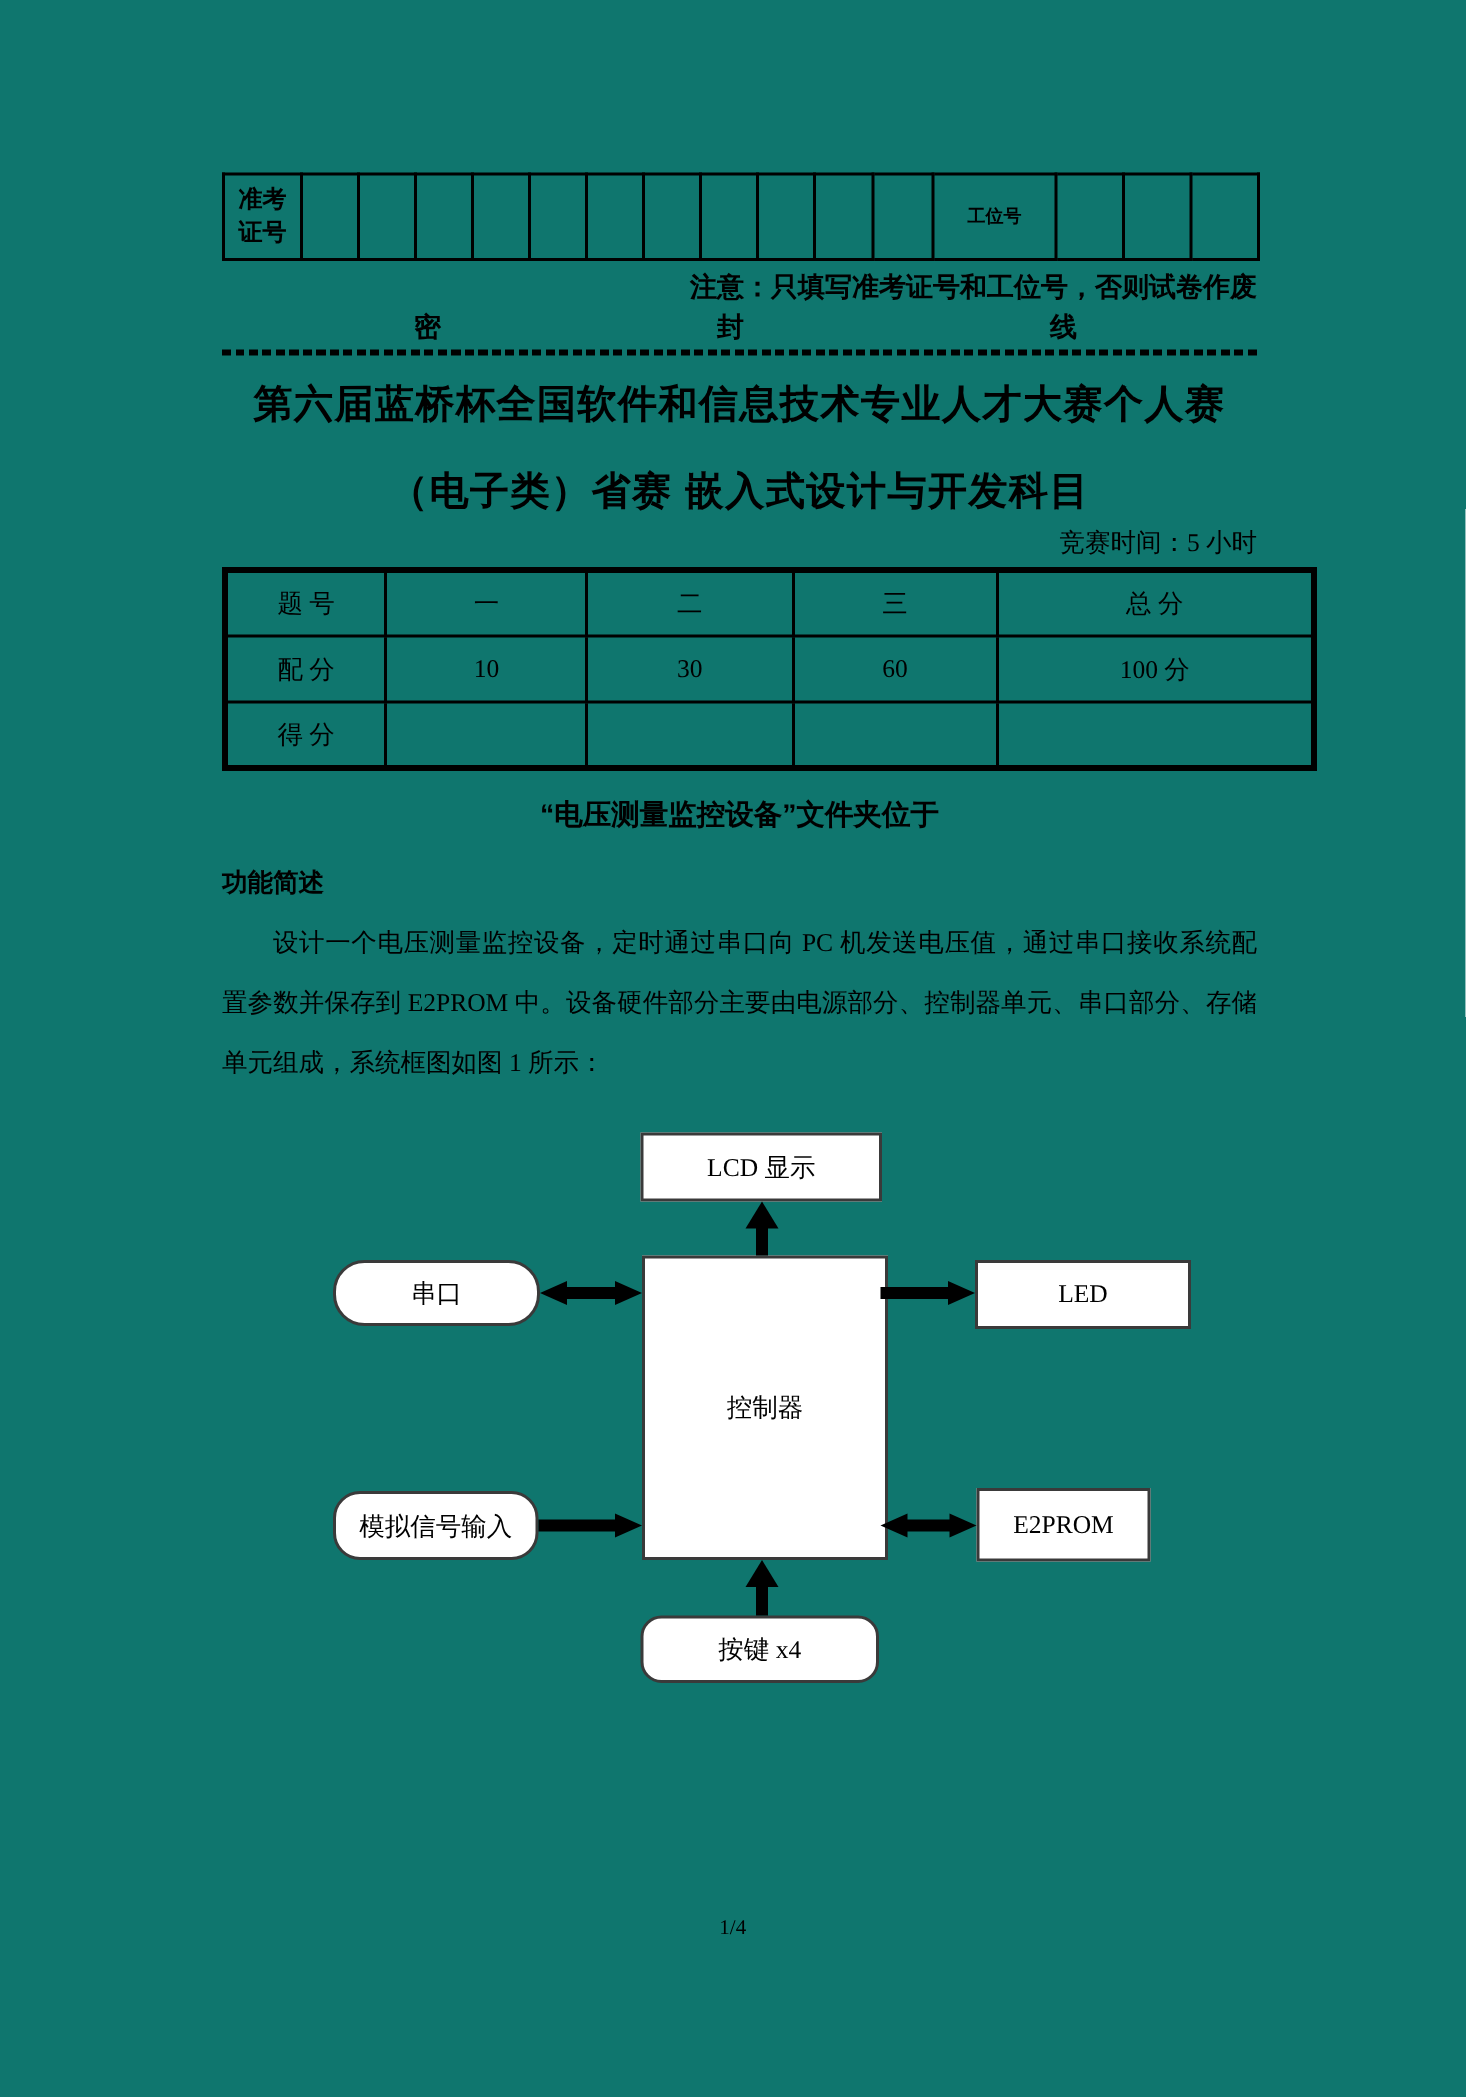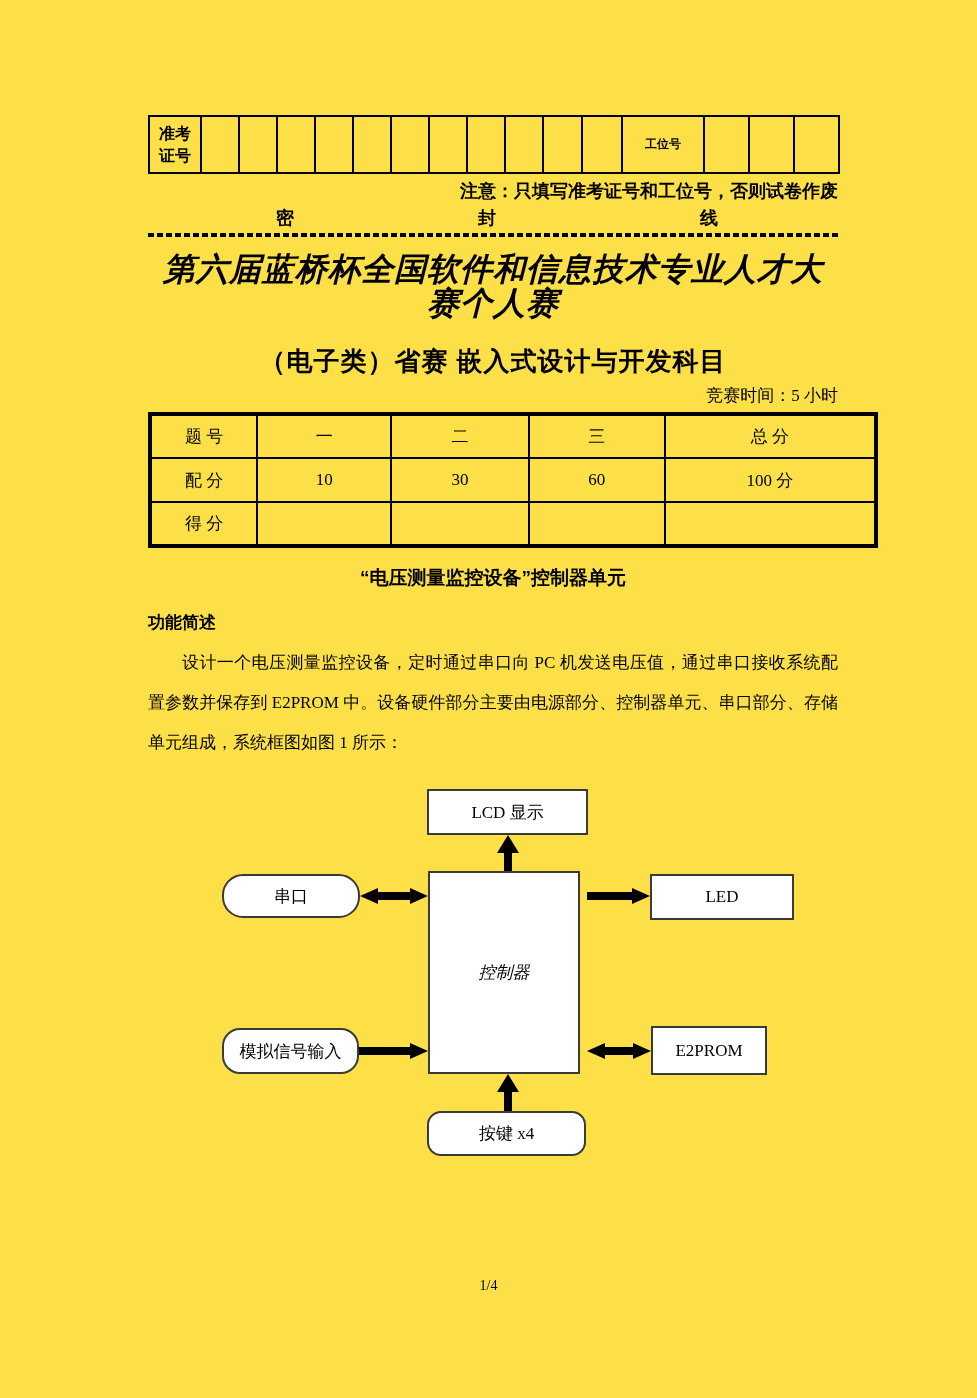--- a/index.html
+++ b/index.html
@@ -1,20 +1,20 @@
 <!DOCTYPE html>
 <html><head>
 <meta charset="utf-8">
 <style>
   * { margin:0; padding:0; box-sizing:border-box; }
   html,body { background:#ffffff; }
   .page {
     position:relative;
     width:977px; height:1398px;
-    background:#fde047;
+    background:#0f766e;
     color:#000;
     font-family:"Liberation Serif","DejaVu Serif",serif;
     overflow:hidden;
   }
   .content { position:absolute; left:148px; top:115px; width:690px; }
 
   
   table.adm { border-collapse:collapse; table-layout:fixed; width:690px; }
   table.adm td { border:2px solid #000; height:57px; text-align:center; vertical-align:middle; }
   td.adm-label {
@@ -40,21 +40,21 @@
   .seal-xian { position:absolute; left:552px; top:2px; }
   .cut-line {
     margin-top:3px; height:4px; width:100%;
     background:repeating-linear-gradient(to right,#000 0 6px,transparent 6px 9px);
   }
 
   
   .main-title {
     margin-top:15px; text-align:center;
     font-family:"Liberation Sans","DejaVu Sans",sans-serif;
-    font-weight:bold; font-size:32px; line-height:34px; letter-spacing:1px;font-style:italic;
+    font-weight:bold; font-size:26px; line-height:34px; letter-spacing:1px;
   }
   .sub-title {
     margin-top:24px; text-align:center;
     font-family:"Liberation Sans","DejaVu Sans",sans-serif;
     font-weight:bold; font-size:26px; line-height:34px; letter-spacing:1px;
   }
   .duration { margin-top:7px; text-align:right; font-size:17px; line-height:22px; }
 
   
   table.score {
@@ -84,21 +84,21 @@
 
   
   .diagram { position:relative; margin-top:14px; height:385px; }
   .dbox {
     position:absolute; border:2px solid #3a3a3a; background:#fff;
     display:flex; align-items:center; justify-content:center;
     font-size:17px;
   }
   .box-lcd        { left:279px; top:12px;  width:161px; height:46px; }
   .box-serial     { left:74px;  top:97px;  width:138px; height:44px;border-radius:21px; }
-  .box-controller { left:280px; top:94px;  width:152px; height:203px;font-style:italic; }
+  .box-controller { left:280px; top:94px;  width:164px; height:203px; }
   .box-led        { left:502px; top:97px;  width:144px; height:46px; }
   .box-analog     { left:74px;  top:251px; width:137px; height:46px;border-radius:18px; }
   .box-eeprom     { left:503px; top:249px; width:116px; height:49px; }
   .box-keys       { left:279px; top:334px; width:159px; height:45px;border-radius:14px; }
 
   .shaft-h { position:absolute; height:8px; background:#000; }
   .shaft-v { position:absolute; width:8px;  background:#000; }
   .head { position:absolute; width:0; height:0; }
   .head-right { border-top:8px solid transparent; border-bottom:8px solid transparent; border-left:18px solid #000; }
   .head-left  { border-top:8px solid transparent; border-bottom:8px solid transparent; border-right:18px solid #000; }
@@ -200,21 +200,21 @@
       <tr>
         <td>得  分</td>
         <td></td>
         <td></td>
         <td></td>
         <td></td>
       </tr>
     </tbody>
       </table>
 
-    <div class="task-heading">“电压测量监控设备”控制器单元</div>
+    <div class="task-heading">“电压测量监控设备”文件夹位于</div>
     <div class="section-title">功能简述</div>
     <div class="para">设计一个电压测量监控设备，定时通过串口向 PC 机发送电压值，通过串口接收系统配置参数并保存到 E2PROM 中。设备硬件部分主要由电源部分、控制器单元、串口部分、存储单元组成，系统框图如图 1 所示：</div>
 
     <div class="diagram">
       <div class="dbox box-lcd">LCD 显示</div>
       <div class="dbox box-serial">串口</div>
       <div class="dbox box-controller">控制器</div>
       <div class="dbox box-led">LED</div>
       <div class="dbox box-analog">模拟信号输入</div>
       <div class="dbox box-eeprom">E2PROM</div>

